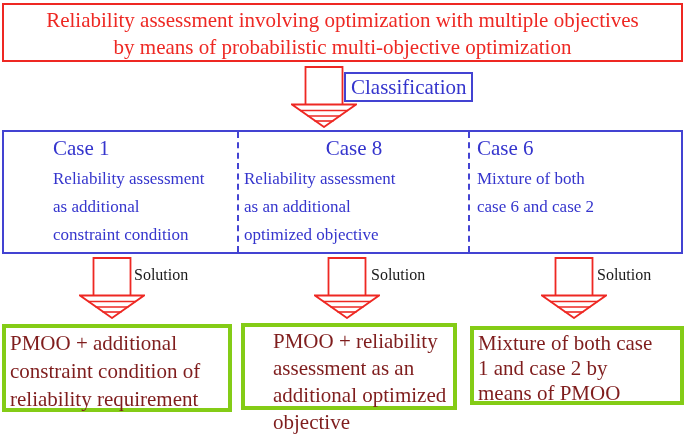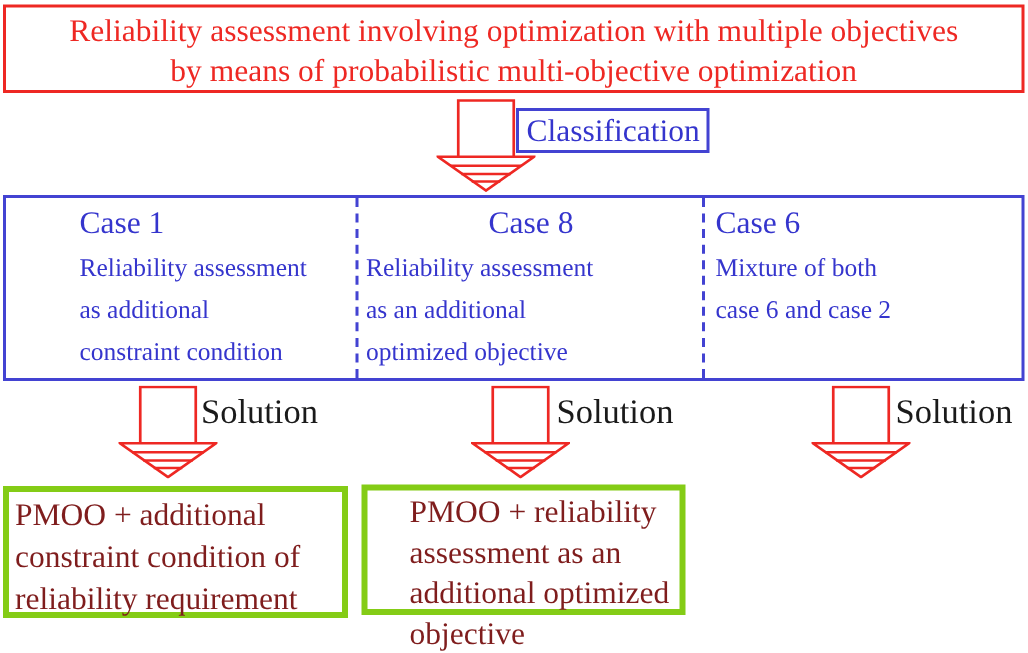--- a/index.html
+++ b/index.html
@@ -40,21 +40,21 @@
   .c3{left:473px;width:204px;}
 
   
   .arrow{position:absolute;width:66px;height:62px;}
   .a-class{left:291px;top:66px;}
   .a-s1{left:79px;top:257px;}
   .a-s2{left:314px;top:257px;}
   .a-s3{left:541px;top:257px;}
 
   
-  .sol-label{position:absolute;color:#1a1a1a;font-size:23px;line-height:26px;}
+  .sol-label{position:absolute;color:#1a1a1a;font-size:16px;line-height:26px;}
   .s1{left:134px;top:262px;} .s2{left:371px;top:262px;} .s3{left:597px;top:262px;}
 
   
   .result{
     border:4px solid #84cc16;color:#7f1d1d;background:#ffffff;
     font-size:21px;padding:1px 4px;white-space:pre-line;
   }
   .r1{left:2px;top:324px;width:230px;height:88px;line-height:28px;}
   .r2{left:241px;top:323px;width:216px;height:87px;line-height:27px;padding-left:28px;}
   .r3{left:470px;top:326px;width:214px;height:79px;line-height:25px;}
@@ -123,14 +123,17 @@
   <div class="sol-label s2">Solution</div>
   <div class="sol-label s3">Solution</div>
 
   <div class="abs result r1">PMOO + additional
 constraint condition of
 reliability requirement</div>
   <div class="abs result r2">PMOO + reliability
 assessment as an
 additional optimized
 objective</div>
+  <div class="abs result r3">Mixture of both case
+1 and case 2 by
+means of PMOO</div>
 
 </div>
 
 </body></html>

